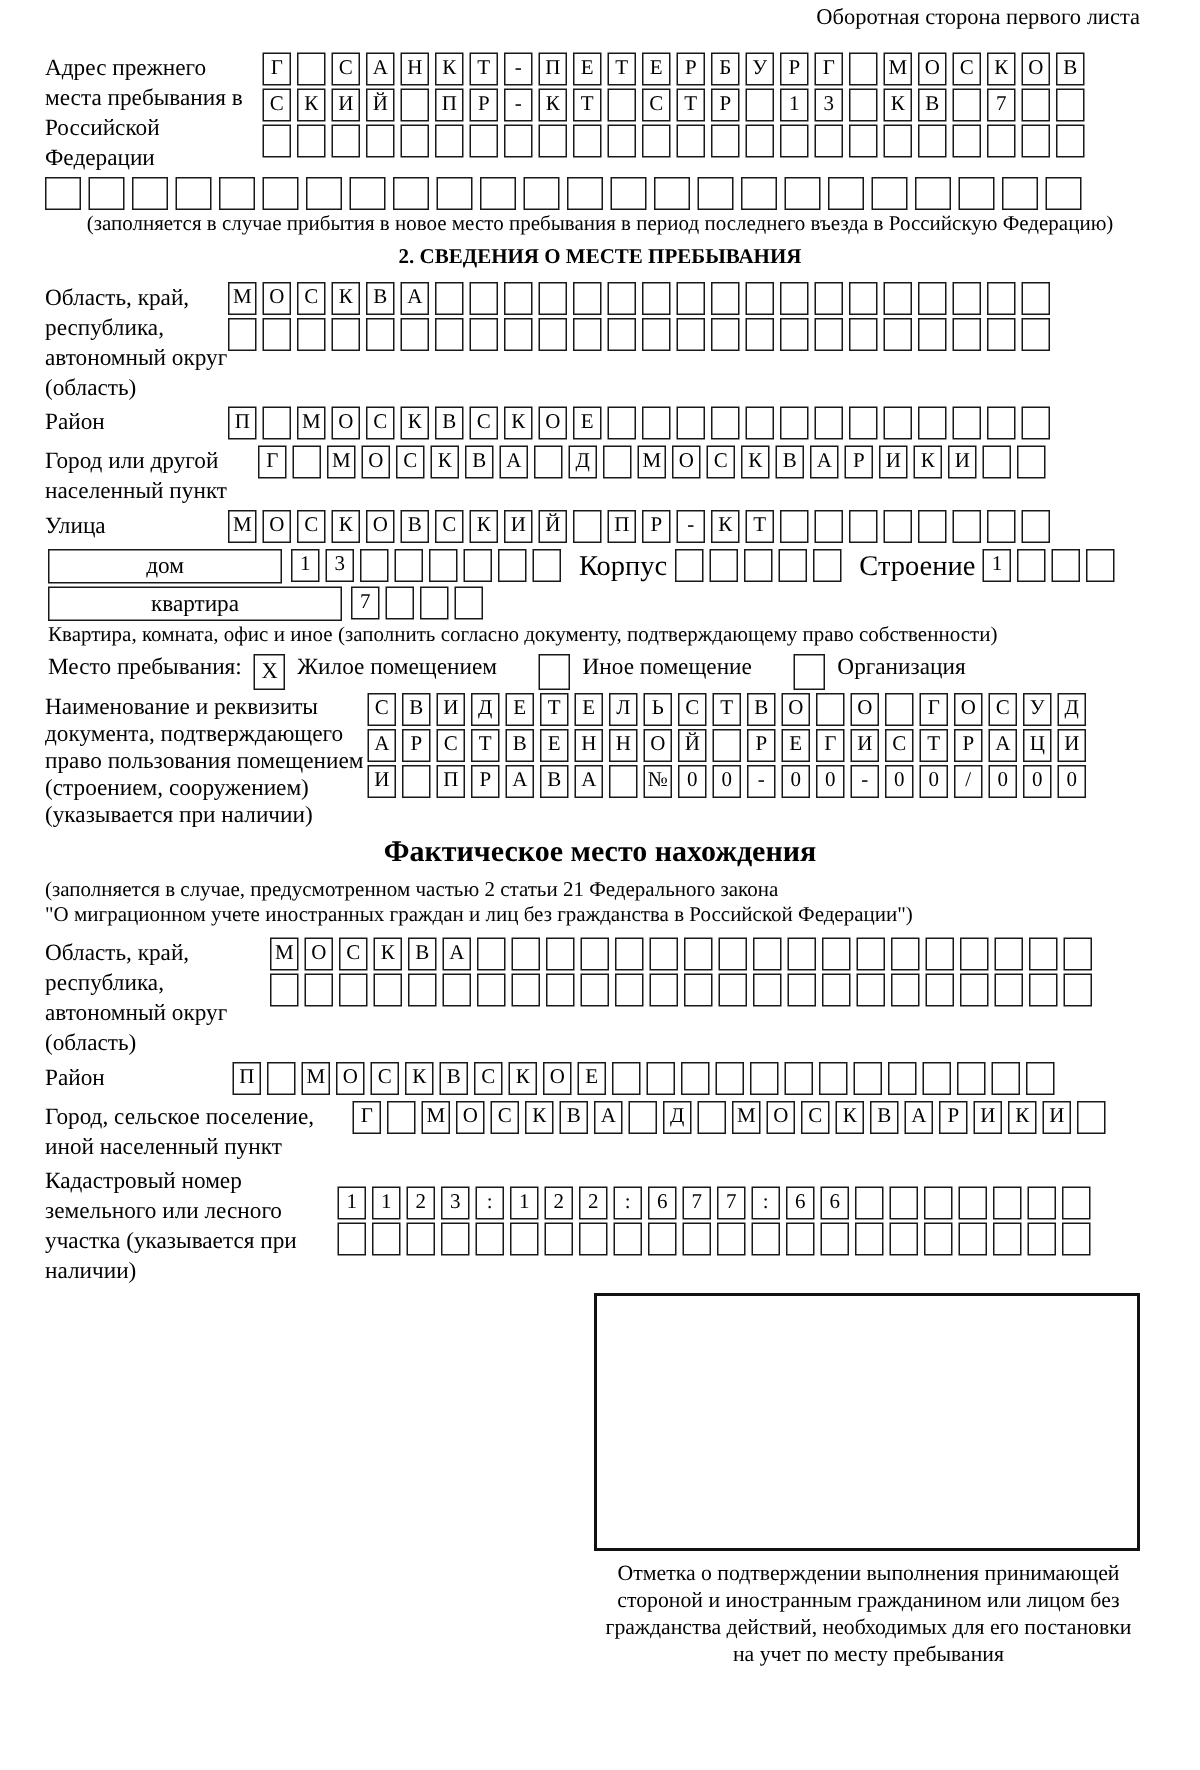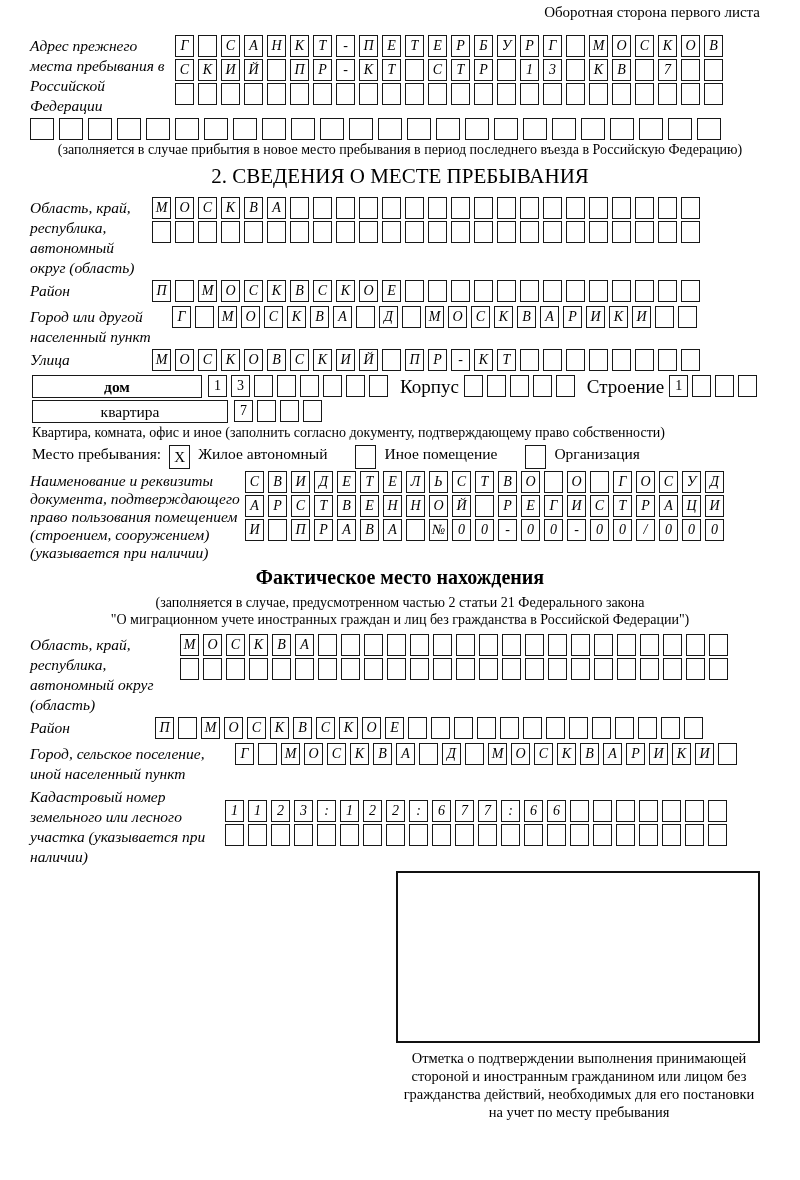--- a/index.html
+++ b/index.html
@@ -14,58 +14,58 @@
 
   
   .cbox {
     flex:none; display:inline-flex; align-items:center; justify-content:center;
     width:17px; height:20px; border:1.5px solid #181818; margin-right:4px;
     font-size:14px; line-height:1;
   }
   .boxrow { display:flex; margin-bottom:2px; }
   .wide .cbox { width:22px; margin-right:5px; }
 
-  .field { display:flex; margin-bottom:2px;font-style:italic; }
+  .field { display:flex; margin-bottom:2px; }
   .flabel { flex:none; font-size:15.5px; line-height:20px; padding-top:1px; }
   .w145 { width:145px; }
   .w122 { width:122px; }
   .w150 { width:150px; }
   .w125 { width:125px; }
   .w205 { width:205px; }
   .w195 { width:195px; }
   .w215 { width:215px; line-height:18px; }
   .rows { flex:1; }
   .indent20 { margin-left:20px; }
   .mt14 { margin-top:14px; }
 
   .caption { font-size:14px; line-height:16px; margin:0 0 3px 2px; }
   .caption.center { text-align:center; margin:1px 0 6px 0; }
 
-  .h2 { font-size:21px; font-weight:normal; text-align:center; margin:4px 0 8px 0; }
+  .h2 { font-size:14px; font-weight:bold; text-align:center; margin:4px 0 8px 0; }
   .h3 { font-size:20px;  font-weight:bold; text-align:center; margin:4px 0 5px 0; }
 
   .hrow { display:flex; align-items:flex-start; margin:2px 0 2px 2px; }
   .named-rect {
     flex:none; box-sizing:border-box; border:1.5px solid #181818; height:23px;
     display:flex; align-items:center; justify-content:center;
     font-size:15.5px; margin-right:6px;
   }
-  .dom-rect { width:170px;font-weight:bold; }
+  .dom-rect { width:156px; }
   .kv-rect  { width:196px; }
   .boxgroup { display:inline-flex; }
   .inlbl { font-size:19px; line-height:23px; margin:0 5px 0 8px; white-space:nowrap; }
 
   .stay-row { display:flex; margin:4px 0 2px 2px; }
   .stay-row .lbl { font-size:15.5px; white-space:nowrap; }
   .chk { display:inline-flex; margin:0 8px; }
   .chk .cbox { width:19px; height:22px; font-size:15px; margin-right:0; }
   .gap28 { margin-left:28px; }
   .hint { font-size:14px; margin:2px 0 5px 175px; }
 
-  .actual-caps { text-align:center; font-size:14px; line-height:17px; margin-bottom:6px; }
+  .actual-caps { font-size:14px; line-height:17px; margin-bottom:6px; }
 
   .stamp-wrap { width:366px; margin:4px 8px 0 auto; }
   .stamp-box { box-sizing:border-box; width:364px; height:172px; border:2px solid #111; background:#fff; }
   .stamp-caption { text-align:center; font-size:14.5px; line-height:18px; margin-top:6px; }
 </style>
 </head>
 <body>
 
 <div class="page">
 
@@ -375,21 +375,21 @@
         <span class="cbox"></span>
       </span>
   </div>
   <div class="caption">Квартира, комната, офис и иное (заполнить согласно документу, подтверждающему право собственности)</div>
 
   <div class="stay-row">
     <span class="lbl">Место пребывания:</span>
     <span class="chk">
         <span class="cbox">X</span>
       </span>
-    <span class="lbl">Жилое автономный</span>
+    <span class="lbl">Жилое помещением</span>
     <span class="chk gap28">
         <span class="cbox"></span>
       </span>
     <span class="lbl">Иное помещение</span>
     <span class="chk gap28">
         <span class="cbox"></span>
       </span>
     <span class="lbl">Организация</span>
   </div>
 

